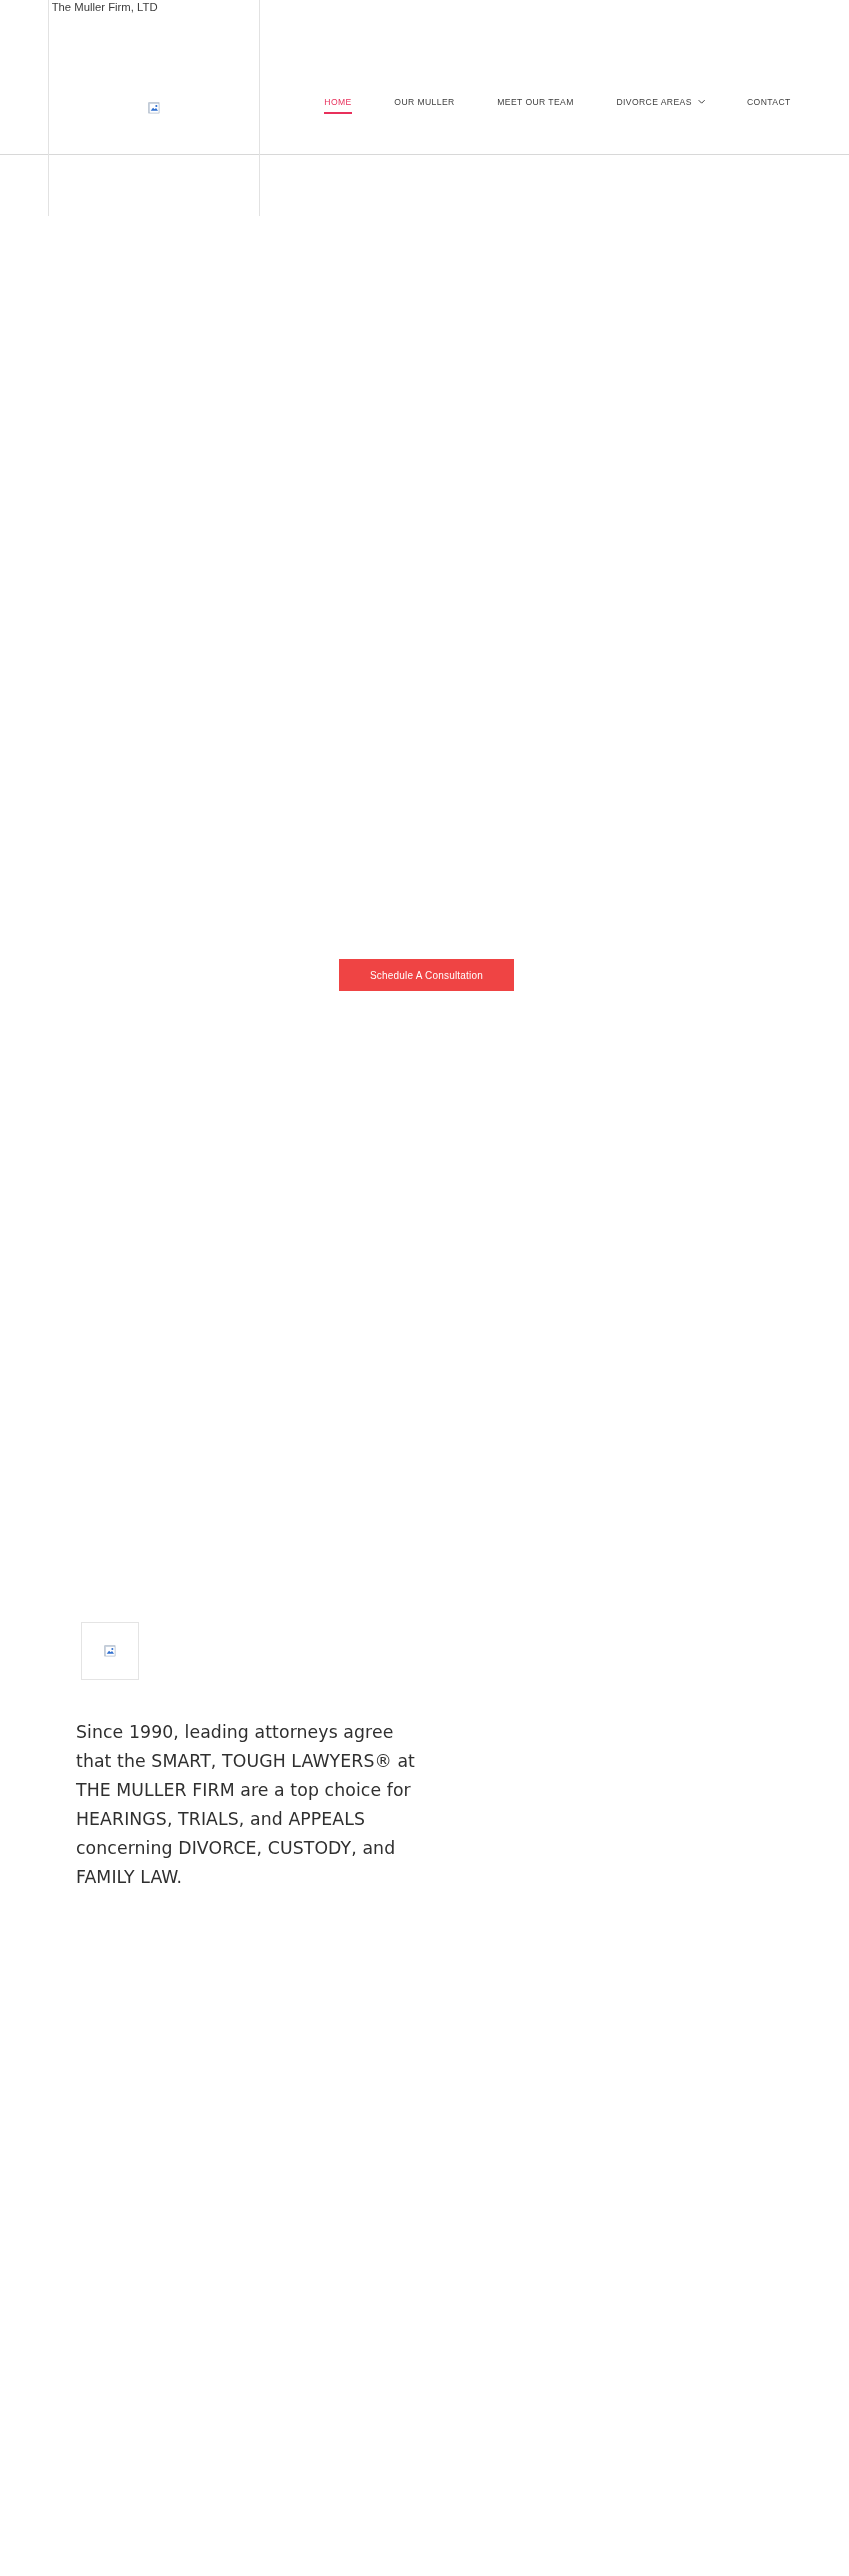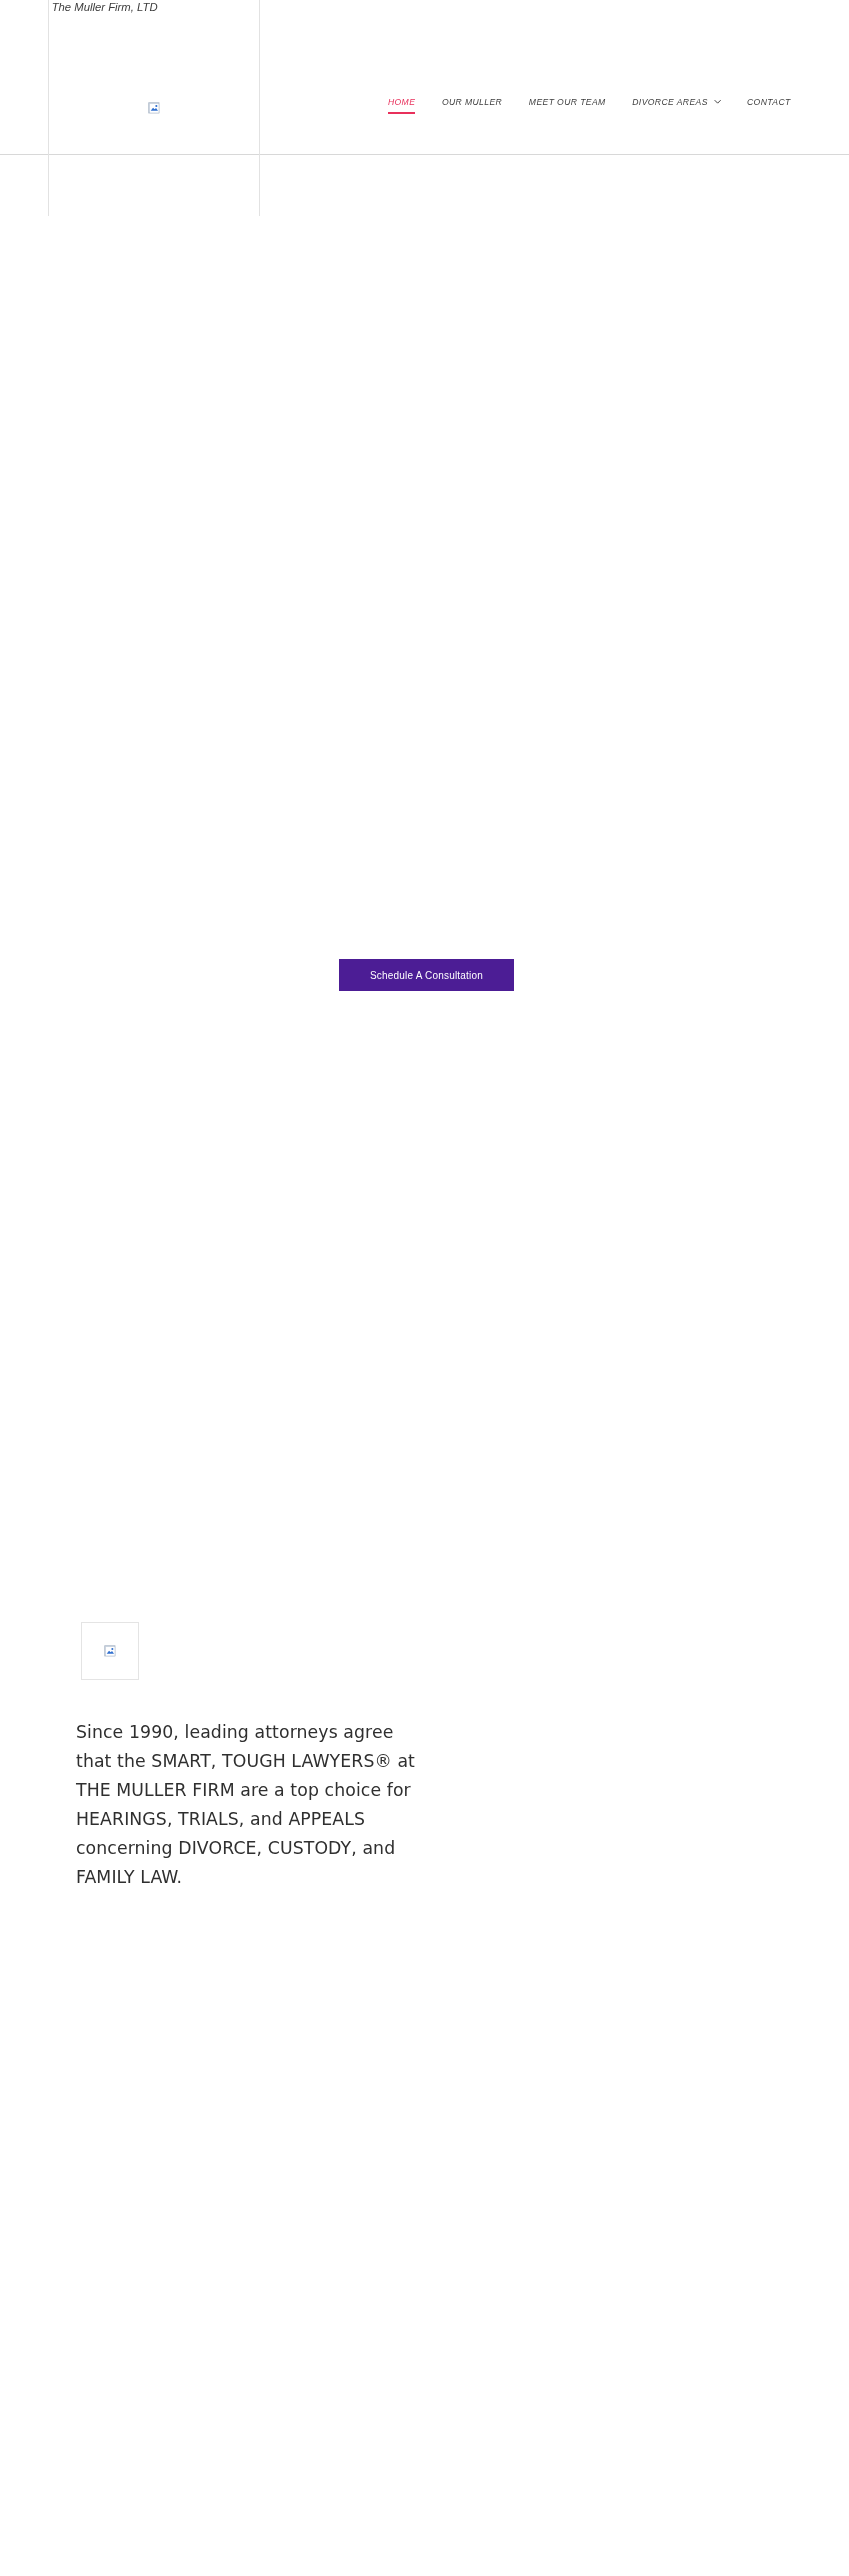--- a/index.html
+++ b/index.html
@@ -18,21 +18,20 @@
 
   
   .site-header {
     position: absolute;
     top: 0;
     left: 0;
     width: 850px;
     height: 155px;
     background: #ffffff;
     border-bottom: 0.7px solid #d8d8d8;
-    font-style: italic;
   }
   .logo-box {
     position: absolute;
     left: 48px;
     top: 0;
     width: 212px;
     height: 216px;
     border-left: 0.7px solid #e2e2e2;
     border-right: 0.7px solid #e2e2e2;
   }
@@ -57,21 +56,21 @@
     display: block;
   }
   .broken-img-icon svg { display: block; }
 
   .main-nav {
     position: absolute;
     right: 46px;
     top: 93px;
     display: flex;
     align-items: center;
-    gap: 0;
+    gap: 16px;
     justify-content: space-between;
   }
   .nav-item {
     font-size: 8.6px;
     letter-spacing: 0.4px;
     color: #3d3d3d;
     text-decoration: none;
     padding: 4px 13.3px;
     display: inline-flex;
     align-items: center;
@@ -109,21 +108,21 @@
     width: 850px;
     height: 1381px;
     background: #ffffff;
   }
   .cta-button {
     position: absolute;
     left: 339px;
     top: 742px;
     width: 175px;
     height: 32px;
-    background: #4c1d95;
+    background: #ef4444;
     color: #ffffff;
     border: none;
     font-size: 10px;
     letter-spacing: 0.2px;
     font-family: "Liberation Sans", sans-serif;
     cursor: pointer;
     display: flex;
     align-items: center;
     justify-content: center;
   }

